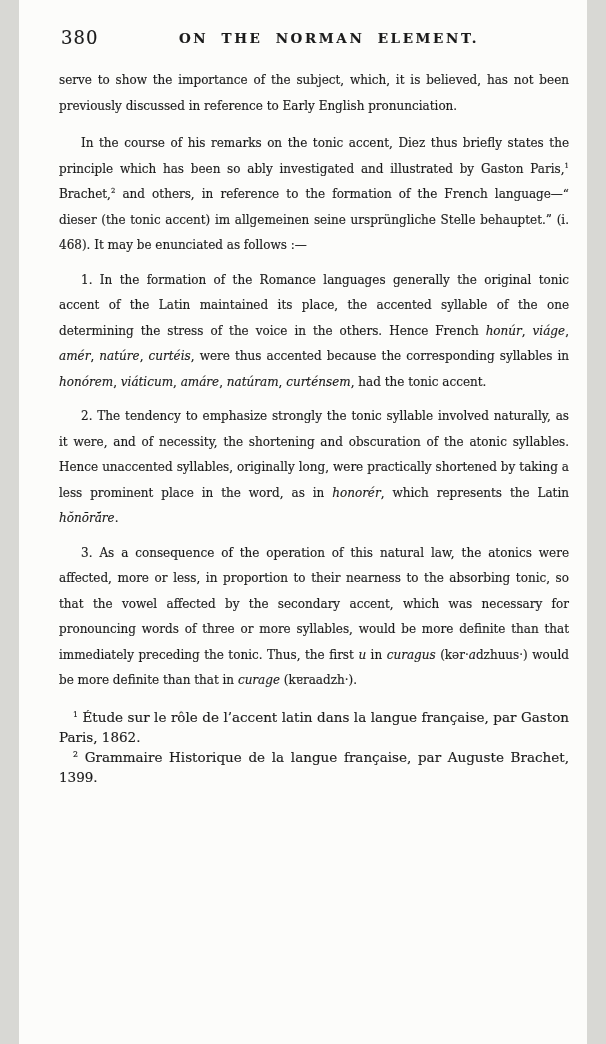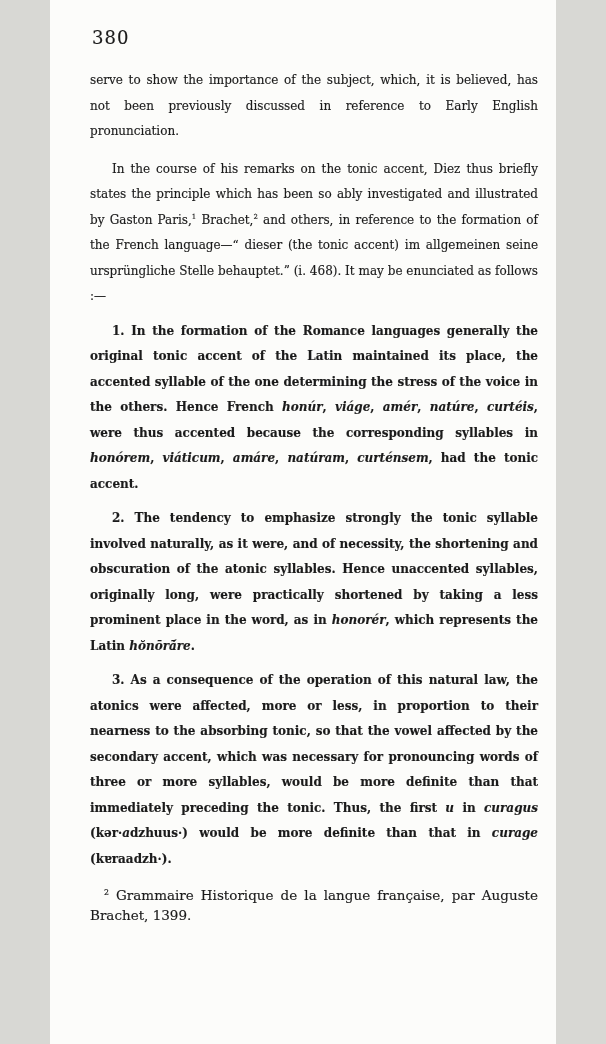--- a/index.html
+++ b/index.html
@@ -1,18 +1,18 @@
 <!DOCTYPE html>
 <html><head>
 <meta charset="utf-8">
 <style>
   html, body { margin:0; padding:0; background:#d8d8d4; }
   .page {
     position: relative;
-    width: 506px;
+    width: 568px;
     height: 1044px;
     margin: 0 auto;
     background: #fcfcfa;
     color: #1b1b1b;
     font-family: "DejaVu Serif", serif;
     box-sizing: border-box;
     padding: 26px 18px 0 40px;
     overflow: hidden;
     -webkit-text-stroke: 0.15px #1b1b1b;
   }
@@ -38,46 +38,48 @@
     padding-left: 30px;
   }
   .body-text {
     font-size: 12px;
     line-height: 25.5px;
     text-align: justify;
     margin-top: 4px;
   }
   .para { margin: 0; }
   .para.indent { text-indent: 22px; margin-top: 12px; }
-  .para.gap { margin-top: 9px; font-weight: bold; }
+  .para.gap { margin-top: 9px; }
   sup {
     font-size: 0.58em;
     vertical-align: super;
     line-height: 0;
   }
   .footnotes {
     margin-top: 13px;
     font-size: 13.5px;
     line-height: 20px;
     text-align: justify;
   }
   .footnote { margin: 0; text-indent: 14px; }
 </style>
 </head>
 <body>
 
 <div class="page">
   <div class="page-header">
     <span class="page-number">380</span>
+    <div class="running-title">ON THE NORMAN ELEMENT.</div>
   </div>
 
   <div class="body-text">
       <p class="para"><span>serve to show the importance of the subject, which, it is believed, has not been previously discussed in reference to Early English pronunciation.</span></p>
       <p class="para indent"><span>In the course of his remarks on the tonic accent, Diez thus briefly states the principle which has been so ably investigated and illustrated by Gaston Paris,</span><sup>1</sup><span> Brachet,</span><sup>2</sup><span> and others, in reference to the formation of the French language—“ dieser (the tonic accent) im allgemeinen seine ursprüngliche Stelle behauptet.” (i. 468). It may be enunciated as follows :—</span></p>
       <p class="para indent gap"><span>1. In the formation of the Romance languages generally the original tonic accent of the Latin maintained its place, the accented syllable of the one determining the stress of the voice in the others. Hence French </span><i>honúr</i><span>, </span><i>viáge</i><span>, </span><i>amér</i><span>, </span><i>natúre</i><span>, </span><i>curtéis</i><span>, were thus accented because the corresponding syllables in </span><i>honórem</i><span>, </span><i>viáticum</i><span>, </span><i>amáre</i><span>, </span><i>natúram</i><span>, </span><i>curténsem</i><span>, had the tonic accent.</span></p>
       <p class="para indent gap"><span>2. The tendency to emphasize strongly the tonic syllable involved naturally, as it were, and of necessity, the shortening and obscuration of the atonic syllables. Hence unaccented syllables, originally long, were practically shortened by taking a less prominent place in the word, as in </span><i>honorér</i><span>, which represents the Latin </span><i>hŏnōrā́re</i><span>.</span></p>
       <p class="para indent gap"><span>3. As a consequence of the operation of this natural law, the atonics were affected, more or less, in proportion to their nearness to the absorbing tonic, so that the vowel affected by the secondary accent, which was necessary for pronouncing words of three or more syllables, would be more definite than that immediately preceding the tonic. Thus, the first </span><i>u</i><span> in </span><i>curagus</i><span> (kər·</span><i>a</i><span>dzhuus·) would be more definite than that in </span><i>curage</i><span> (kɐraadzh·).</span></p>
     </div>
 
   <div class="footnotes">
+      <p class="footnote"><sup>1</sup><span> Étude sur le rôle de l’accent latin dans la langue française, par Gaston Paris, 1862.</span></p>
       <p class="footnote"><sup>2</sup><span> Grammaire Historique de la langue française, par Auguste Brachet, 1399.</span></p>
     </div>
 </div>
 
 </body></html>

